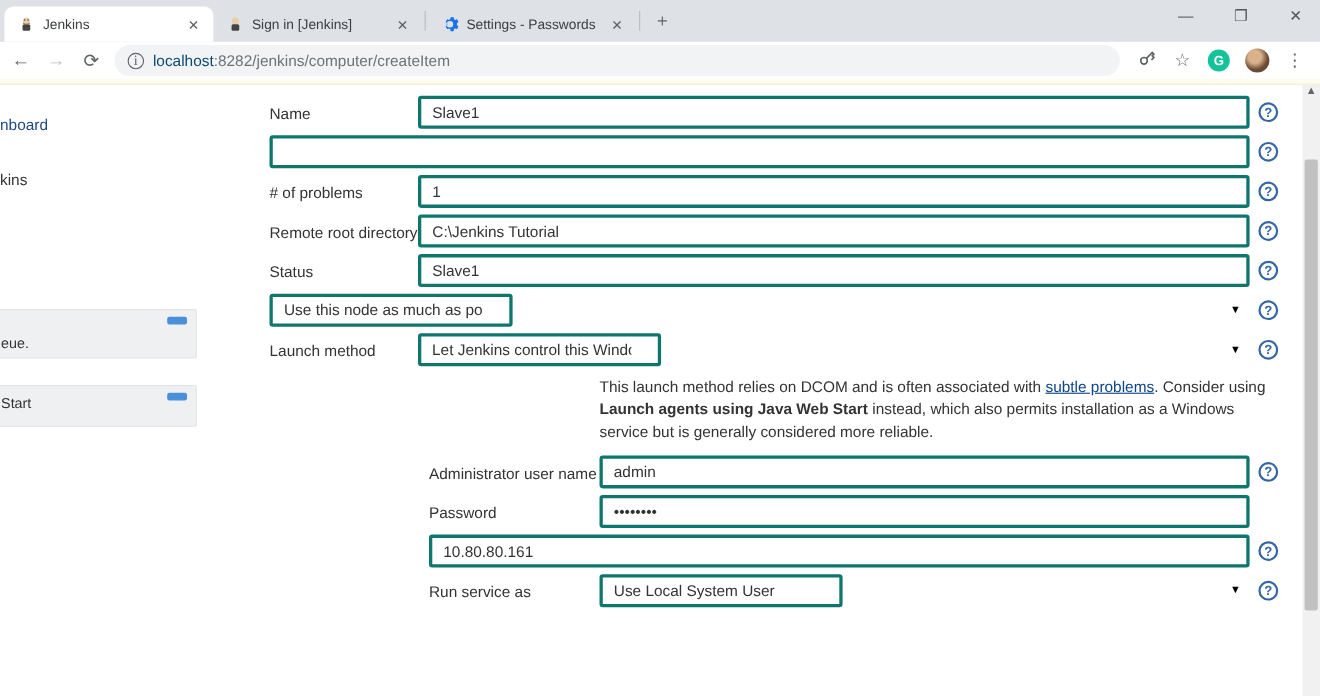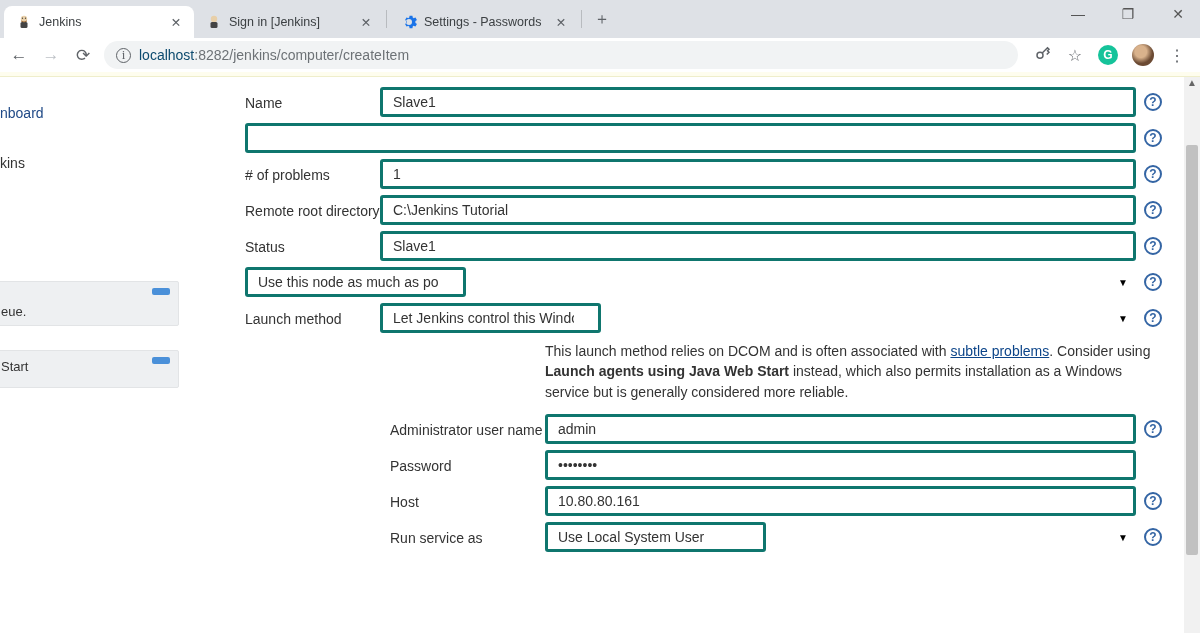--- a/index.html
+++ b/index.html
@@ -226,21 +226,20 @@
 
       <div class="row">
         <div class="lbl">Password</div>
         <div class="fldwrap">
           <input class="fld" value="••••••••" style="">
           <span style="width:18px"></span>
         </div>
       </div>
 
       <div class="row">
-        <div class="lbl">Host</div>
         <div class="fldwrap">
           <input class="fld" value="10.80.80.161" style="">
           <span class="help">?</span>
         </div>
       </div>
 
       <div class="row">
         <div class="lbl">Run service as</div>
         <div class="fldwrap">
           <div class="selwrap">

